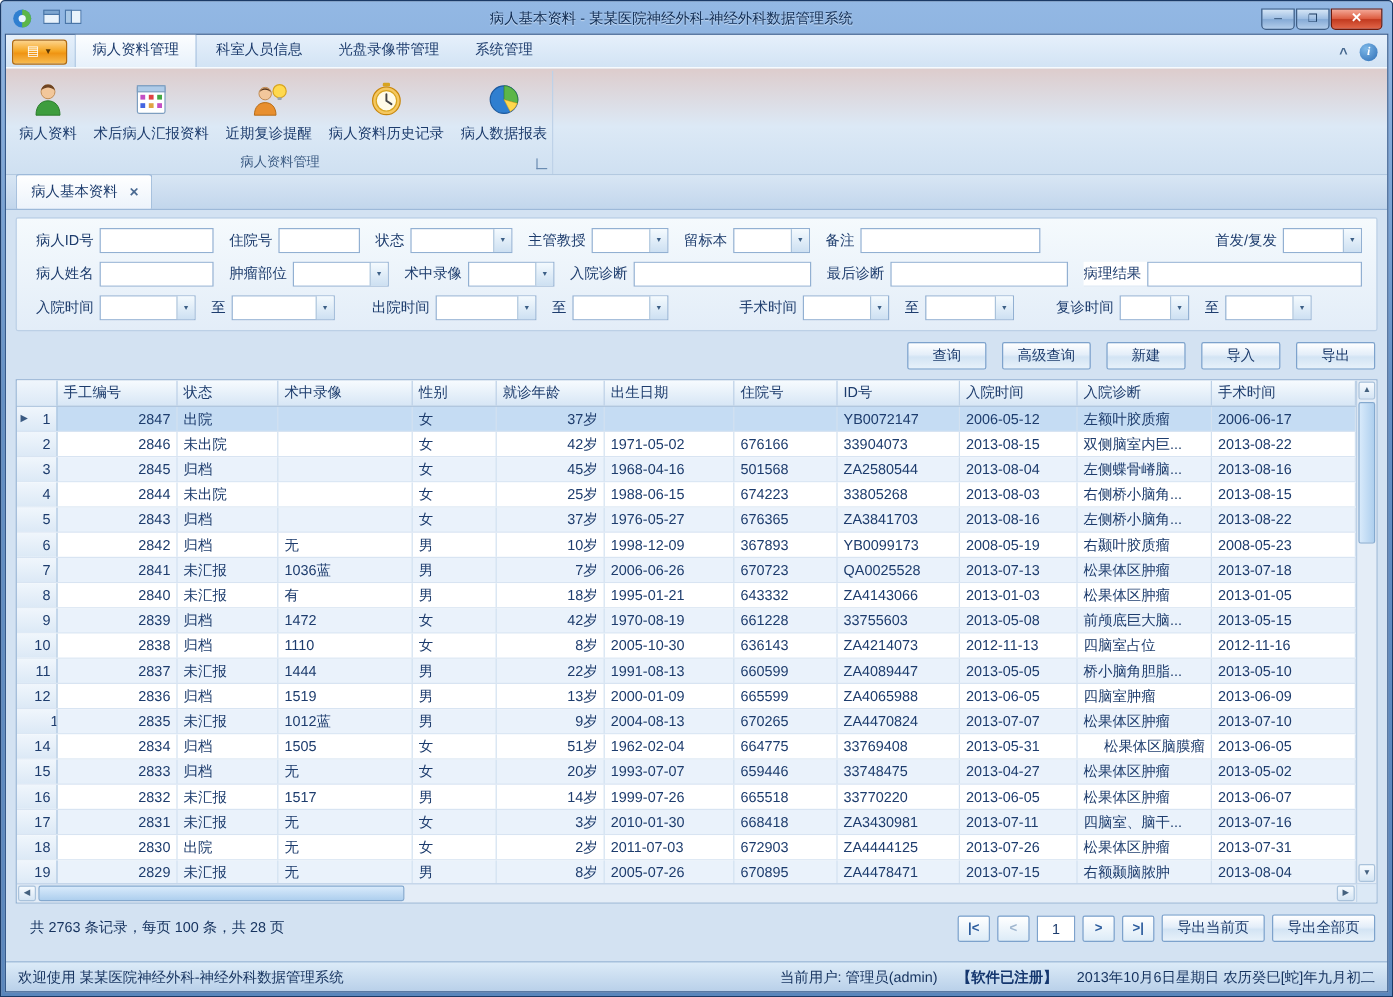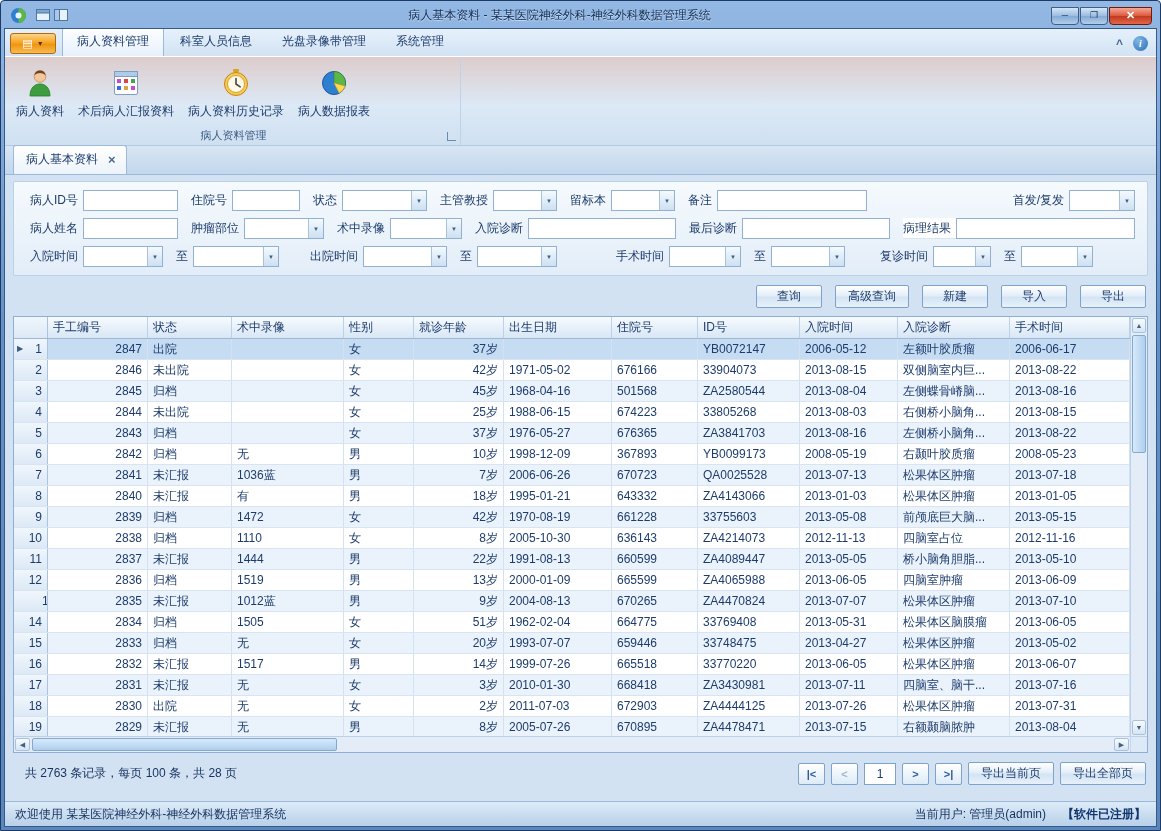--- a/index.html
+++ b/index.html
@@ -220,20 +220,32 @@
                   <rect x="14" y="12" width="4" height="4" fill="#e04343"></rect>
                   <rect x="21" y="12" width="4" height="4" fill="#43a843"></rect>
                   <rect x="7" y="19" width="4" height="4" fill="#4365e0"></rect>
                   <rect x="14" y="19" width="4" height="4" fill="#e0a343"></rect>
                   <rect x="21" y="19" width="4" height="4" fill="#c44fc4"></rect>
                 </svg>
             </span>
             <span class="rlabel">术后病人汇报资料</span>
           </div>
 
+          <div class="rbtn">
+            <span class="ricon">
+              <svg width="32" height="32" viewBox="0 0 32 32">
+                  <path d="M4 29c0-7 4-10.5 9-10.5s9 3.5 9 10.5z" fill="#e88f2f" stroke="#b56a14" stroke-width="0.8"></path>
+                  <circle cx="13" cy="11" r="5.2" fill="#f2c79b" stroke="#c08a50" stroke-width="0.8"></circle>
+                  <path d="M8.2 9.8a5.2 5.2 0 0 1 9.6 0c-1.8-1.3-3.5-2-5-2s-3 .7-4.6 2z" fill="#5d3a1e"></path>
+                  <circle cx="25" cy="9" r="5.5" fill="#ffd94f" stroke="#d8a41f"></circle>
+                  <rect x="23.2" y="14" width="3.6" height="2.4" rx="0.8" fill="#9aa4ad"></rect>
+                </svg>
+            </span>
+            <span class="rlabel">近期复诊提醒</span>
+          </div>
 
           <div class="rbtn">
             <span class="ricon">
               <svg width="32" height="32" viewBox="0 0 32 32">
                   <rect x="13" y="2" width="6" height="3" rx="1" fill="#d8a41f"></rect>
                   <circle cx="16" cy="17" r="11.5" fill="#f5c860" stroke="#c8860a"></circle>
                   <circle cx="16" cy="17" r="8.5" fill="#fffbe8" stroke="#d8a41f"></circle>
                   <path d="M16 11.5V17l4.2 2.8" stroke="#444" stroke-width="1.6" fill="none" stroke-linecap="round"></path>
                 </svg>
             </span>
@@ -603,21 +615,21 @@
                   <div class="gcell gind" style="width: 34px;"><span class="mk"></span><span class="rnum">14</span></div>
                   <div class="gcell" style="width: 100px; text-align: right;">2834</div>
                   <div class="gcell" style="width: 84px; text-align: left;">归档</div>
                   <div class="gcell" style="width: 112px; text-align: left;">1505</div>
                   <div class="gcell" style="width: 70px; text-align: left;">女</div>
                   <div class="gcell" style="width: 90px; text-align: right;">51岁</div>
                   <div class="gcell" style="width: 108px; text-align: left;">1962-02-04</div>
                   <div class="gcell" style="width: 86px; text-align: left;">664775</div>
                   <div class="gcell" style="width: 102px; text-align: left;">33769408</div>
                   <div class="gcell" style="width: 98px; text-align: left;">2013-05-31</div>
-                  <div class="gcell" style="width: 112px; text-align: left;">松果体区脑膜瘤</div>
+                  <div class="gcell" style="width: 112px; text-align: right;">松果体区脑膜瘤</div>
                   <div class="gcell" style="width: 100px; flex: 1 1 100px; text-align: left;">2013-06-05</div>
                 </div>
                 <div class="grow alt">
                   <div class="gcell gind" style="width: 34px;"><span class="mk"></span><span class="rnum">15</span></div>
                   <div class="gcell" style="width: 100px; text-align: right;">2833</div>
                   <div class="gcell" style="width: 84px; text-align: left;">归档</div>
                   <div class="gcell" style="width: 112px; text-align: left;">无</div>
                   <div class="gcell" style="width: 70px; text-align: left;">女</div>
                   <div class="gcell" style="width: 90px; text-align: right;">20岁</div>
                   <div class="gcell" style="width: 108px; text-align: left;">1993-07-07</div>
@@ -718,17 +730,18 @@
         </div>
       </div>
 
     </div>
 
     <div class="statusbar">
       <span>欢迎使用 某某医院神经外科-神经外科数据管理系统</span>
       <div class="status-right">
         <span>当前用户: 管理员(admin)</span>
         <span class="registered">【软件已注册】</span>
+        <span>2013年10月6日星期日  农历癸巳[蛇]年九月初二</span>
       </div>
     </div>
 
   </div>
 </div>
 
 </body></html>

